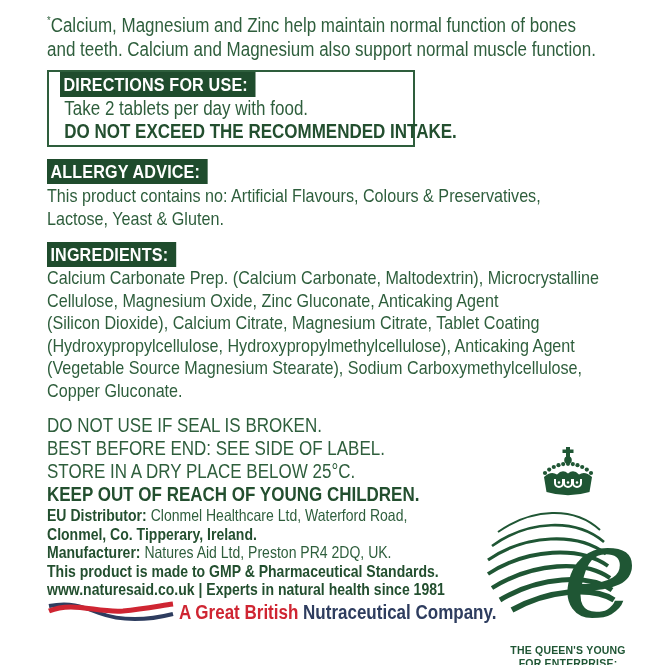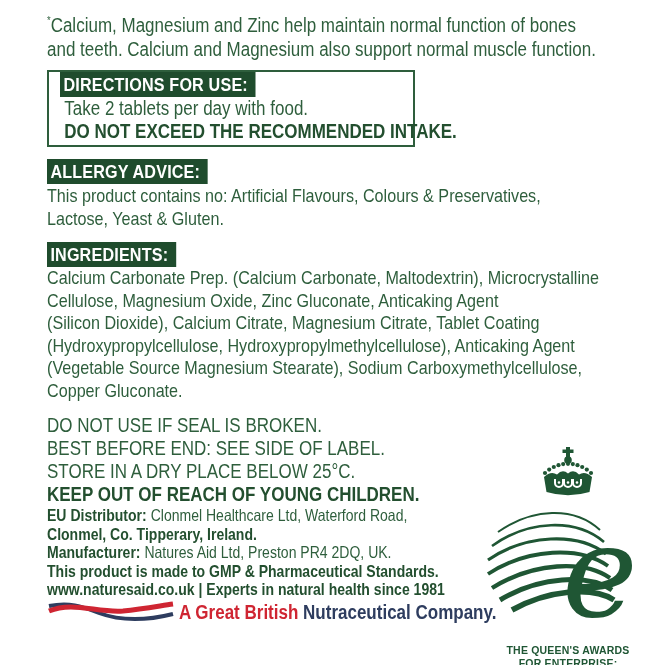--- a/index.html
+++ b/index.html
@@ -129,18 +129,18 @@
         <path d="M10 44 C 46 18, 94 16, 122 40" stroke-width="2.6"></path>
         <path d="M6 58 C 44 32, 96 30, 124 52" stroke-width="3.2"></path>
         <path d="M6 72 C 46 46, 98 44, 126 64" stroke-width="3.8"></path>
         <path d="M10 86 C 52 60, 102 58, 128 76" stroke-width="4.4"></path>
         <path d="M18 98 C 58 74, 106 72, 130 88" stroke-width="5"></path>
         <path d="M30 108 C 66 88, 110 84, 132 98" stroke-width="5.6"></path>
       </g>
       <text x="80" y="114" font-family="'DejaVu Serif', serif" font-style="italic" font-size="128" fill="#1f5634">e</text>
     </svg>
     <div class="qa-text">
-      <div>THE QUEEN'S AWARDS</div>
+      <div>THE QUEEN'S YOUNG</div>
       <div>FOR ENTERPRISE:</div>
 
     </div>
   </div>
 </div>
 
 </body></html>

